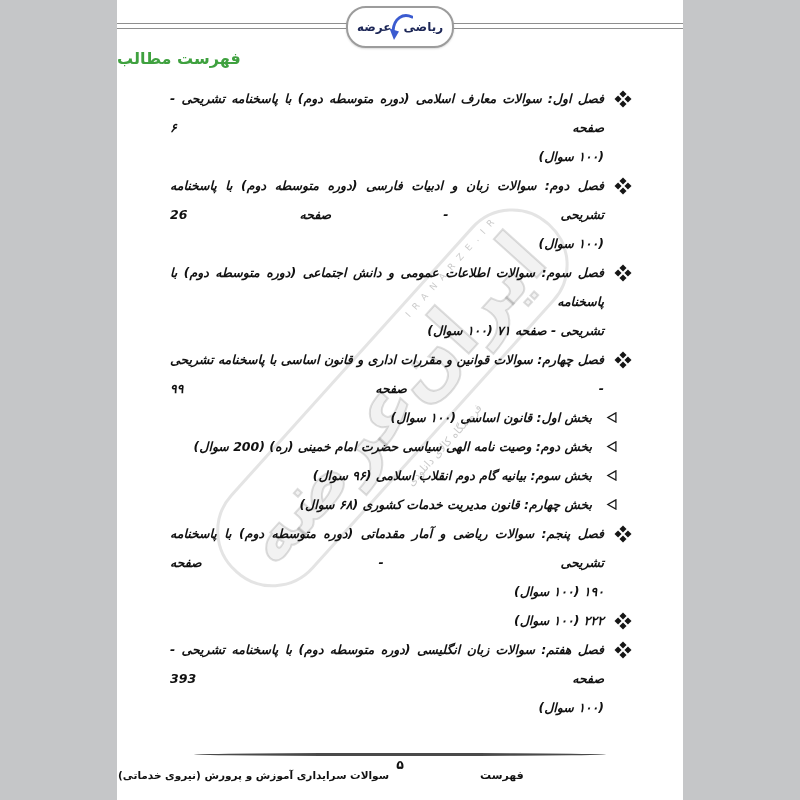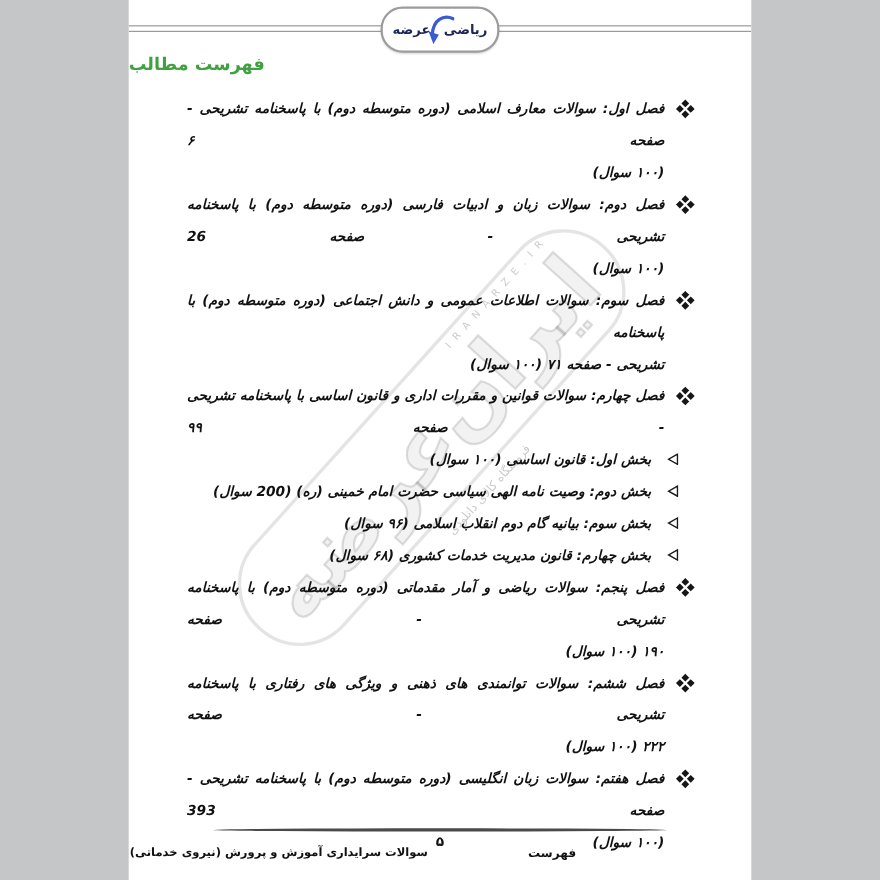--- a/index.html
+++ b/index.html
@@ -172,21 +172,20 @@
         <div class="tline stretch">فصل پنجم: سوالات ریاضی و آمار مقدماتی (دوره متوسطه دوم) با پاسخنامه تشریحی - صفحه</div>
         <div class="tline">۱۹۰ (۱۰۰ سوال)</div>
       </div>
       <div class="toc-item chapter">
         <span class="bul">
           <i></i>
           <i></i>
           <i></i>
           <i></i>
         </span>
-        <div class="tline stretch">فصل ششم: سوالات توانمندی های ذهنی و ویژگی های رفتاری با پاسخنامه تشریحی - صفحه</div>
         <div class="tline">۲۲۲ (۱۰۰ سوال)</div>
       </div>
       <div class="toc-item chapter">
         <span class="bul">
           <i></i>
           <i></i>
           <i></i>
           <i></i>
         </span>
         <div class="tline stretch">فصل هفتم: سوالات زبان انگلیسی (دوره متوسطه دوم) با پاسخنامه تشریحی - صفحه 393</div>

